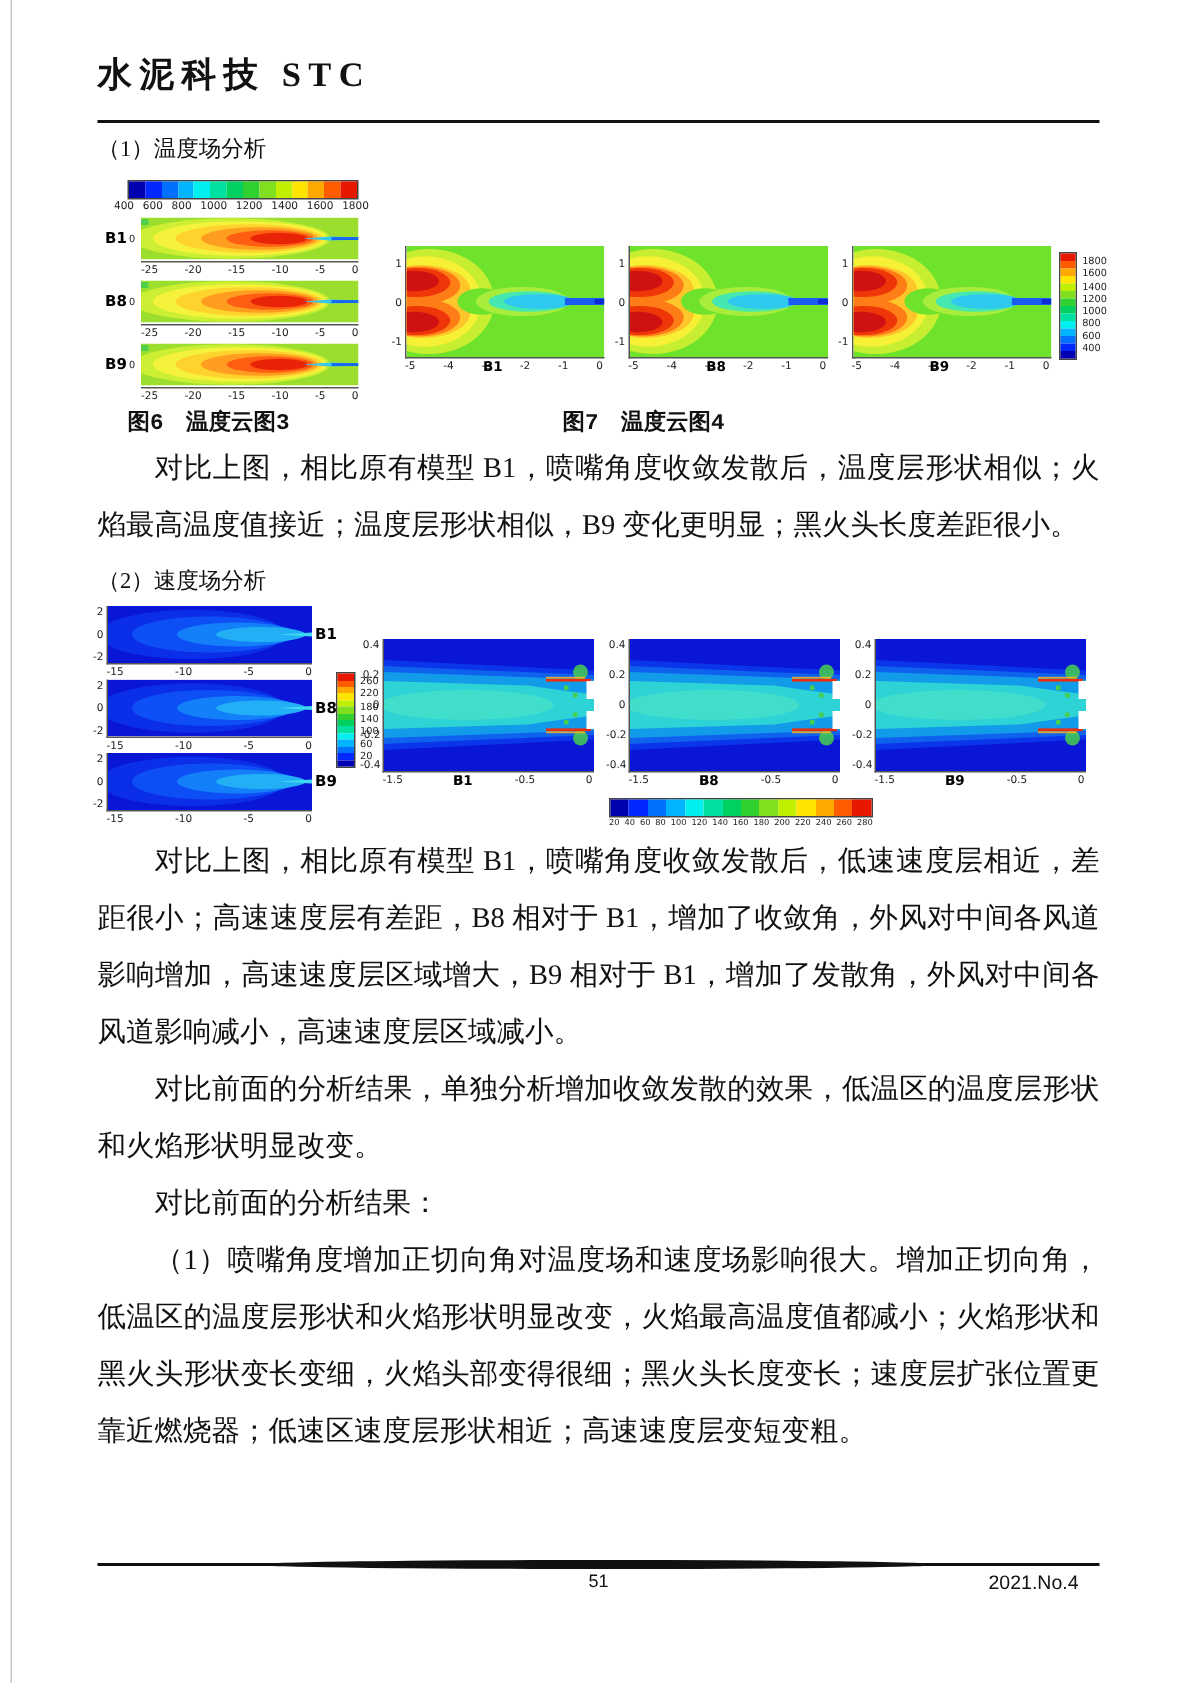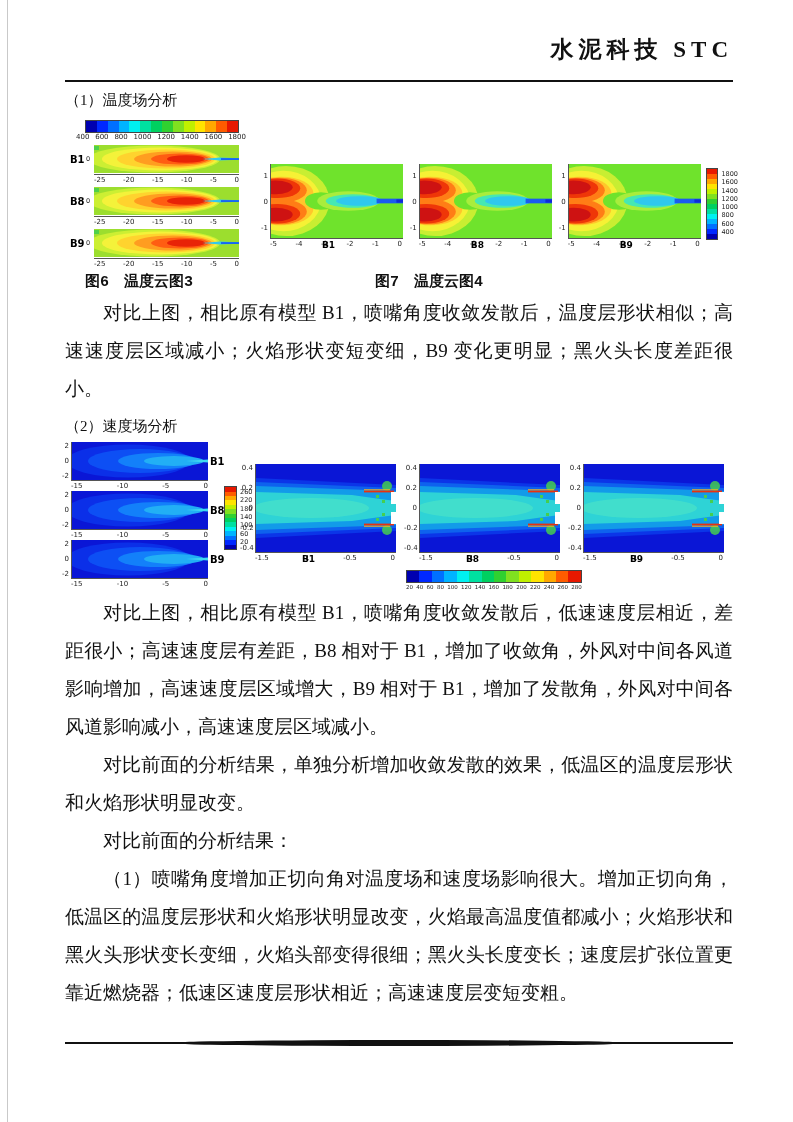--- a/index.html
+++ b/index.html
@@ -2,21 +2,21 @@
 <html><head>
 <meta charset="utf-8">
 <style>
   html,body{margin:0;padding:0;background:#ffffff;}
   .page{position:relative;width:793px;height:1122px;background:#ffffff;overflow:hidden;
         font-family:"Liberation Serif","DejaVu Serif",serif;color:#111;}
   .scan-edge-v{position:absolute;left:7px;top:0;height:100%;width:1px;background:#c9c9c9;}
   .content{position:absolute;left:65px;width:668px;top:0;}
 
   
-  .journal-title{margin-top:34px;height:36px;text-align:right;font-size:23px;font-weight:bold;
+  .journal-title{margin-top:34px;height:36px;text-align:left;font-size:23px;font-weight:bold;
                  letter-spacing:5px;}
   .header-rule{margin-top:10px;height:2px;background:#111;}
 
   
   .sub-heading{margin-top:4px;height:28px;line-height:28px;font-size:15px;}
   .body-para{margin:0;font-size:19px;line-height:38px;text-align:justify;text-indent:2em;}
   .h2{margin-top:4px;height:32px;line-height:32px;font-size:21px;font-weight:bold;
       font-family:"Liberation Sans","DejaVu Sans",sans-serif;}
 
   
@@ -336,21 +336,21 @@
             </div>
         </div>
       </div>
     </div>
 
     <div class="caption-row">
       <span class="caption-left">图6　温度云图3</span>
       <span class="caption-right">图7　温度云图4</span>
     </div>
 
-    <p class="body-para">对比上图，相比原有模型 B1，喷嘴角度收敛发散后，温度层形状相似；高速速度层区域减小；火焰形状变短变细，B9 变化更明显；黑火头长度差距很小。</p>
+    <p class="body-para">对比上图，相比原有模型 B1，喷嘴角度收敛发散后，温度层形状相似；火焰最高温度值接近；温度层形状相似，B9 变化更明显；黑火头长度差距很小。</p>
 
     <div class="sub-heading">（2）速度场分析</div>
 
     <div class="figrow figrow2">
 
       <div class="fig8">
         <div class="f8-unit">
           <div class="yticks f8-yticks">
               <span>2</span>
               <span>0</span>
@@ -531,14 +531,18 @@
     <p class="body-para">对比前面的分析结果，单独分析增加收敛发散的效果，低温区的温度层形状和火焰形状明显改变。</p>
 
 
     <p class="body-para">对比前面的分析结果：</p>
 
     <p class="body-para">（1）喷嘴角度增加正切向角对温度场和速度场影响很大。增加正切向角，低温区的温度层形状和火焰形状明显改变，火焰最高温度值都减小；火焰形状和黑火头形状变长变细，火焰头部变得很细；黑火头长度变长；速度层扩张位置更靠近燃烧器；低速区速度层形状相近；高速速度层变短变粗。</p>
   </div>
 
   <div class="footer">
     <div class="footer-rule"></div>
+    <div class="footer-texts">
+      <span class="footer-page">51</span>
+      <span class="footer-issue">2021.No.4</span>
+    </div>
   </div>
 </div>
 
 </body></html>

